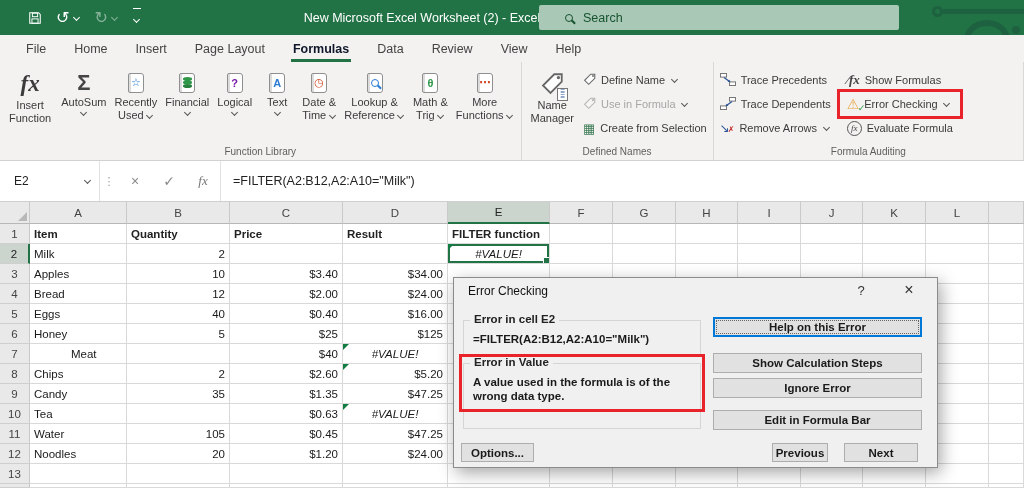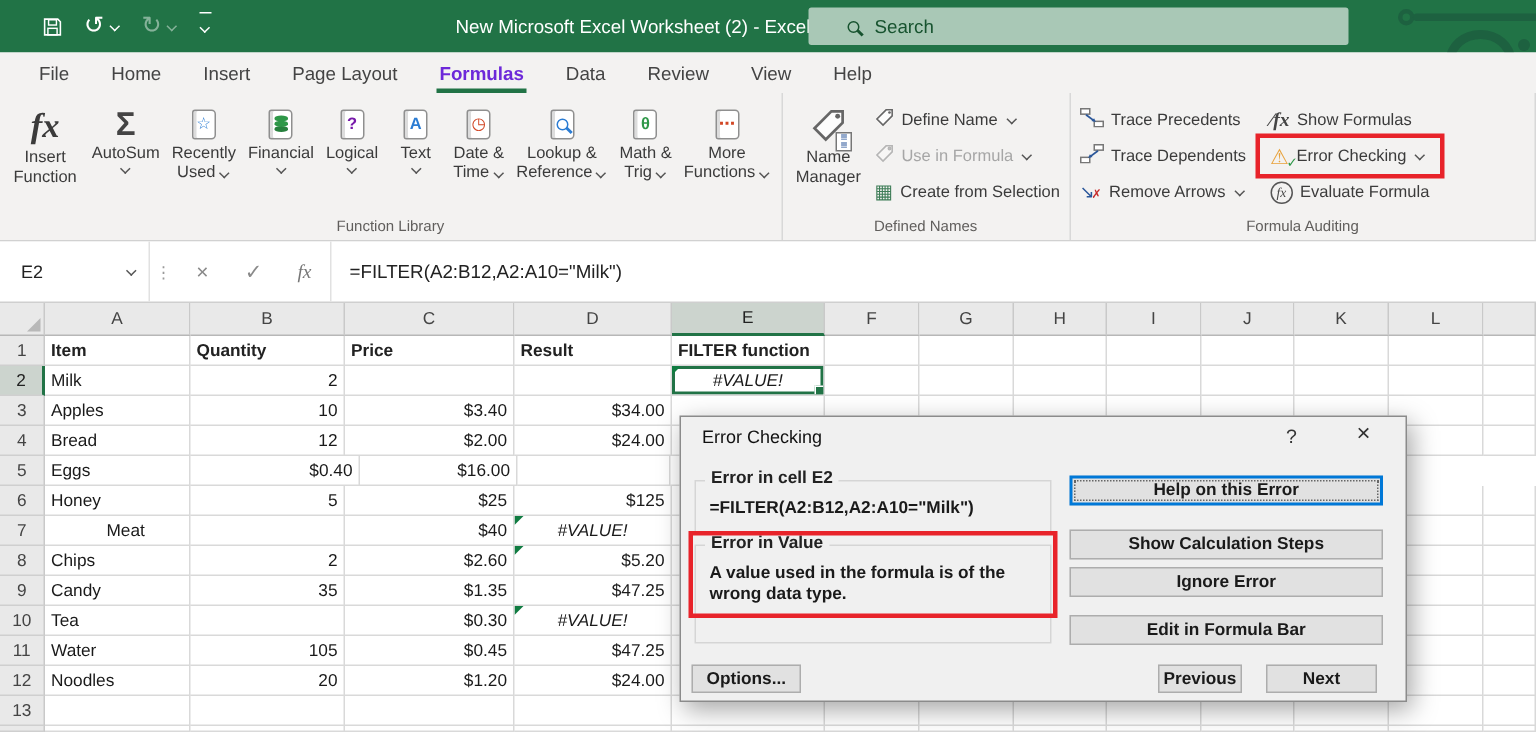--- a/index.html
+++ b/index.html
@@ -21,21 +21,21 @@
   .deco { position:absolute; right:0; top:0; width:100px; height:35px; overflow:hidden; }
   .deco i { position:absolute; display:block; border-color:#1d6140; }
   .deco .d-line { left:18px; top:9px; width:90px; height:5px; background:#1d6140; border-radius:3px; }
   .deco .d-circ { left:8px; top:6px; width:11px; height:11px; border:3.5px solid #1d6140; border-radius:50%; }
   .deco .d-big { left:40px; top:20px; width:46px; height:40px; border:6px solid #1d6140; border-radius:50%; }
   .deco .d-dot { left:88px; top:26px; width:8px; height:8px; background:#1d6140; border-radius:50%; }
 
   
   .tabsrow { position:absolute; left:0; top:35px; width:1024px; height:27px; background:#f3f2f1; display:flex; align-items:stretch; padding-left:12px; }
   .tab { display:flex; align-items:center; padding:0 14px; font-size:12.5px; color:#444; position:relative; cursor:default; }
-  .tab.active { font-weight:700; color:#6d28d9; }
+  .tab.active { font-weight:700; color:#0f172a; }
   .tab.active::after { content:""; position:absolute; left:12px; right:12px; bottom:0; height:3px; background:#217346; }
 
   
   .ribbon { position:absolute; left:0; top:62px; width:1024px; height:99px; background:#f3f2f1; border-bottom:1px solid #d1d1d1; display:flex; }
   .group { position:relative; display:flex; align-items:flex-start; border-right:1px solid #d8d8d8; padding:0 3px; }
   .group-label { position:absolute; left:0; right:0; bottom:3px; text-align:center; font-size:10px; color:#605e5c; }
   .rbn-big { display:flex; flex-direction:column; align-items:center; padding:7px 6px 0; font-size:11px; color:#3b3b3b; }
   .rbn-big .bigic { height:30px; display:flex; align-items:center; justify-content:center; }
   .rbn-col { display:flex; flex-direction:column; align-items:center; padding:7px 4px 0; min-width:42px; }
   .rbn-ic { height:27px; display:flex; align-items:center; justify-content:center; }
@@ -449,20 +449,21 @@
           <div class="cell" style="width: 62px;"></div>
           <div class="cell" style="width: 63px;"></div>
           <div class="cell" style="width: 62px;"></div>
           <div class="cell" style="width: 63px;"></div>
           <div class="cell" style="width: 63px;"></div>
           <div class="cell" style="width: 35px;"></div>
         </div>
         <div class="grow">
           <div class="rhdr">5</div>
           <div class="cell" style="width: 97px;">Eggs</div>
+          <div class="cell ar" style="width: 103px;">40</div>
           <div class="cell ar" style="width: 113px;">$0.40</div>
           <div class="cell ar" style="width: 105px;">$16.00</div>
           <div class="cell" style="width: 102px;"></div>
           <div class="cell" style="width: 63px;"></div>
           <div class="cell" style="width: 63px;"></div>
           <div class="cell" style="width: 62px;"></div>
           <div class="cell" style="width: 63px;"></div>
           <div class="cell" style="width: 62px;"></div>
           <div class="cell" style="width: 63px;"></div>
           <div class="cell" style="width: 63px;"></div>
@@ -529,21 +530,21 @@
           <div class="cell" style="width: 63px;"></div>
           <div class="cell" style="width: 62px;"></div>
           <div class="cell" style="width: 63px;"></div>
           <div class="cell" style="width: 63px;"></div>
           <div class="cell" style="width: 35px;"></div>
         </div>
         <div class="grow">
           <div class="rhdr">10</div>
           <div class="cell" style="width: 97px; text-align: right;">Tea</div>
           <div class="cell" style="width: 103px;"></div>
-          <div class="cell ar" style="width: 113px;">$0.30</div>
+          <div class="cell ar" style="width: 113px;">$0.63</div>
           <div class="cell ac flag" style="width: 105px;">#VALUE!</div>
           <div class="cell" style="width: 102px;"></div>
           <div class="cell" style="width: 63px;"></div>
           <div class="cell" style="width: 63px;"></div>
           <div class="cell" style="width: 62px;"></div>
           <div class="cell" style="width: 63px;"></div>
           <div class="cell" style="width: 62px;"></div>
           <div class="cell" style="width: 63px;"></div>
           <div class="cell" style="width: 63px;"></div>
           <div class="cell" style="width: 35px;"></div>

